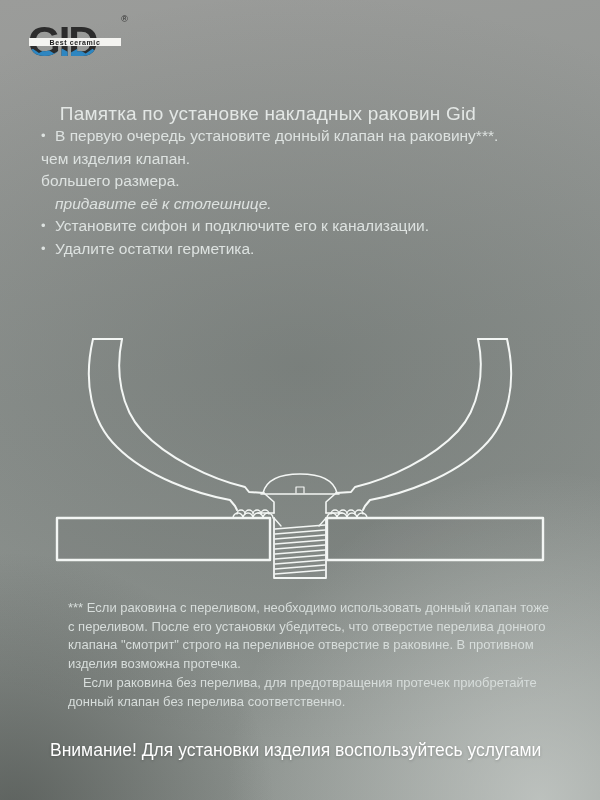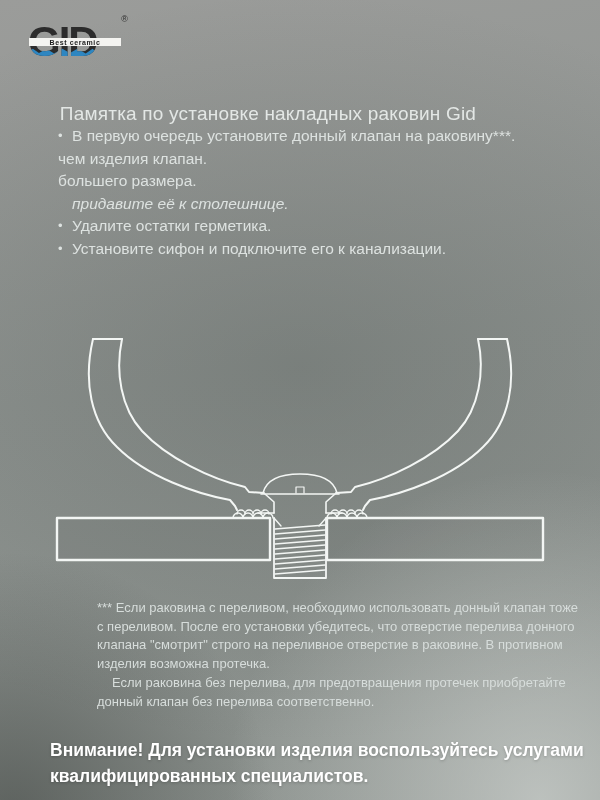--- a/index.html
+++ b/index.html
@@ -38,39 +38,39 @@
 
   
   .title{
     position:absolute;left:0;top:86px;width:536px;
     text-align:center;font-size:19px;font-weight:400;letter-spacing:.2px;
     color:#e3e7e5;
     margin-top:17px;
   }
 
   
-  .instructions{position:absolute;left:58px;top:125px;width:540px;color:#dde2e0;}
+  .instructions{position:absolute;left:41px;top:125px;width:540px;color:#dde2e0;}
   .iline{font-size:15.5px;line-height:22.6px;white-space:nowrap;}
   .iline .bdot{display:inline-block;width:14px;font-size:13px;vertical-align:top;}
   .iline.nob{padding-left:0;}
   .iline.ind{padding-left:14px;font-style:italic;}
 
   
   .diagram{position:absolute;left:50px;top:330px;width:500px;height:260px;}
   .diagram svg{display:block;}
 
   
-  .footnote{position:absolute;left:68px;top:599px;width:480px;color:#d7dddb;margin-left:29px;}
+  .footnote{position:absolute;left:68px;top:599px;width:480px;color:#d7dddb;}
   .fline{font-size:13px;line-height:18.7px;white-space:nowrap;}
   .fline.ind{padding-left:15px;}
 
   
   .warning{
     position:absolute;left:50px;top:737px;width:520px;
-    color:#ffffff;font-size:17.5px;font-weight:700;line-height:26px;
+    color:#ffffff;font-size:17.5px;font-weight:400;line-height:26px;
     text-shadow:0 1px 3px rgba(0,0,0,0.22);
   }
   .wline{white-space:nowrap;}
 </style>
 </head>
 <body>
 
 <div class="page">
 
   <div class="logo">
@@ -80,22 +80,22 @@
     <span class="rmark">®</span>
   </div>
 
   <div class="title">Памятка по установке накладных раковин Gid</div>
 
   <div class="instructions">
       <div class="iline"><span class="bdot">•</span><span>В первую очередь установите донный клапан на раковину***.</span></div>
       <div class="iline nob"><span>чем изделия клапан.</span></div>
       <div class="iline nob"><span>большего размера.</span></div>
       <div class="iline ind nob"><span>придавите её к столешнице.</span></div>
+      <div class="iline"><span class="bdot">•</span><span>Установите сифон и подключите его к канализации.</span></div>
       <div class="iline"><span class="bdot">•</span><span>Удалите остатки герметика.</span></div>
-      <div class="iline"><span class="bdot">•</span><span>Установите сифон и подключите его к канализации.</span></div>
     </div>
 
   <div class="diagram">
     <svg width="500" height="260" viewBox="0 0 500 260" fill="none" stroke="#f3f6f4" stroke-width="2" stroke-linecap="round" stroke-linejoin="round">
 
       <rect x="7" y="188" width="213" height="42" stroke-width="2.4" fill="rgba(0,0,0,0.045)"></rect>
       <rect x="277" y="188" width="216" height="42" stroke-width="2.4" fill="rgba(0,0,0,0.045)"></rect>
 
       <g>
         <path d="M 43,9 C 33,52 41,92 67,117 C 97,147 147,164 180,170 L 185,176 L 187,180"></path>
@@ -150,16 +150,15 @@
       <div class="fline">*** Если раковина с переливом, необходимо использовать донный клапан тоже</div>
       <div class="fline">с переливом. После его установки убедитесь, что отверстие перелива донного</div>
       <div class="fline">клапана "смотрит" строго на переливное отверстие в раковине. В противном</div>
       <div class="fline">изделия возможна протечка.</div>
       <div class="fline ind">Если раковина без перелива, для предотвращения протечек приобретайте</div>
       <div class="fline">донный клапан без перелива соответственно.</div>
     </div>
 
   <div class="warning">
       <div class="wline">Внимание! Для установки изделия воспользуйтесь услугами</div>
-      <div class="wline">квалифицированных специалистов.</div>
     </div>
 
 </div>
 
 </body></html>

